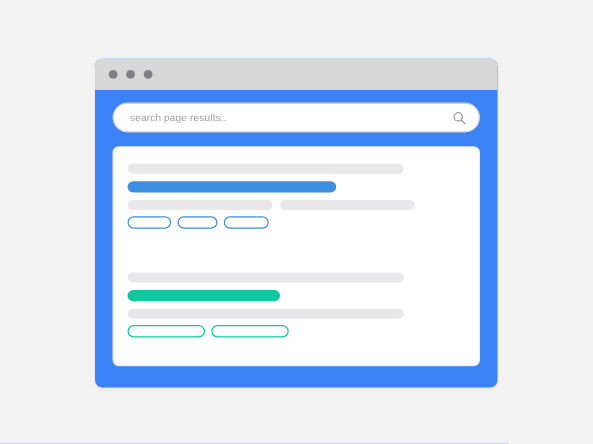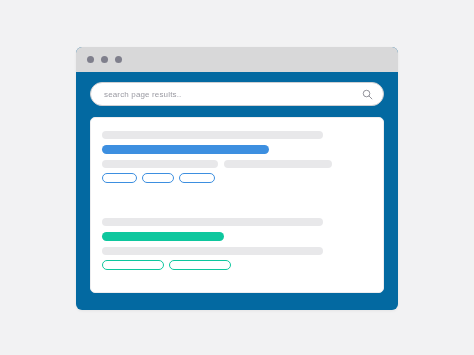--- a/index.html
+++ b/index.html
@@ -14,21 +14,21 @@
     overflow: hidden;
   }
 
   
   .browser-window {
     position: absolute;
     left: 76px;
     top: 47px;
     width: 322px;
     height: 263px;
-    background: #0369a1;
+    background: #3b82f6;
     border-radius: 6px;
     box-shadow: 0 1px 3px rgba(0,0,0,0.06);
     overflow: hidden;
   }
 
   .title-bar {
     position: absolute;
     left: 0;
     top: 0;
     width: 100%;

